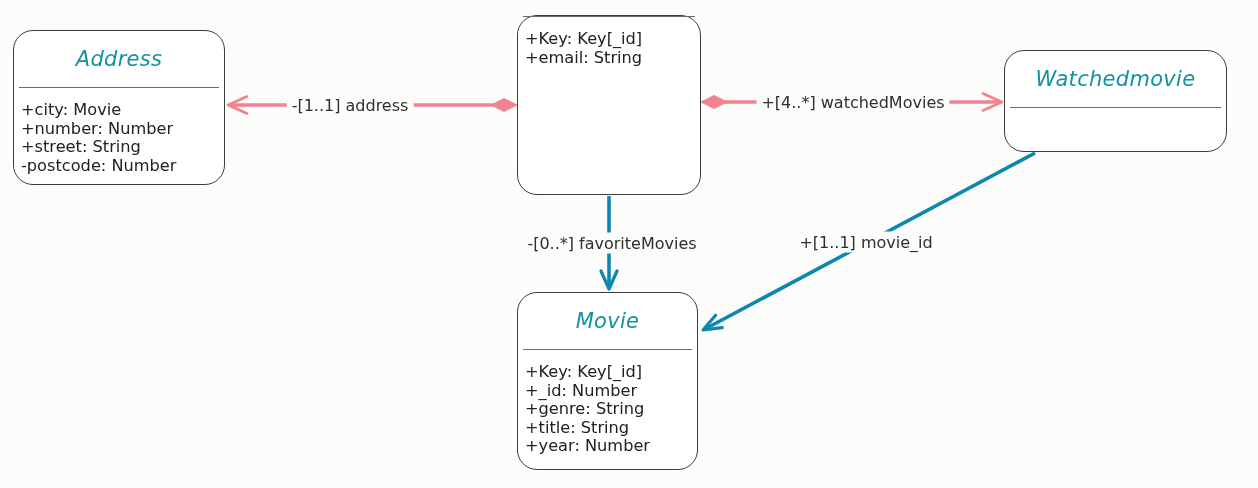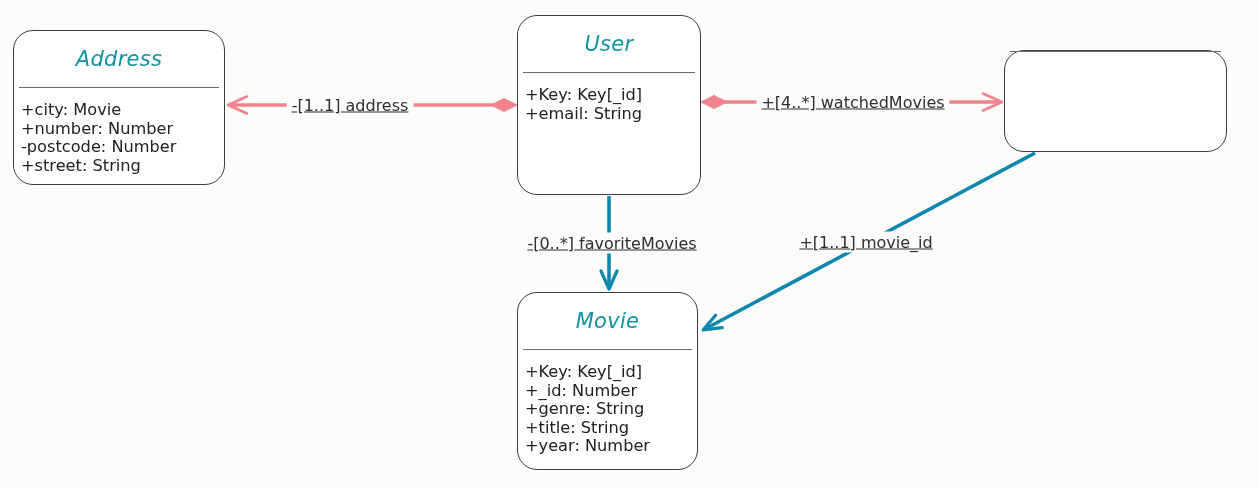--- a/index.html
+++ b/index.html
@@ -51,21 +51,20 @@
     white-space:nowrap;
   }
   .edge-label{
     position:absolute;
     transform:translate(-50%,-50%);
     background:var(--background);
     padding:1px 5px;
     font-size:16px;
     color:var(--label-text);
     white-space:nowrap;
-    text-decoration:underline;
   }
 </style>
 </head>
 <body>
 
 <div class="canvas">
 
   <svg class="edges-layer" width="1258" height="488" viewBox="0 0 1258 488" xmlns="http://www.w3.org/2000/svg">
 
     <g>
@@ -90,35 +89,35 @@
       <polyline class="teal-arrow" points="715.6,315.3 703,330 722.2,327.7"></polyline>
     </g>
   </svg>
 
   <div class="class-box" style="left:13px;top:30px;width:212px;height:155px">
     <div class="class-title">Address</div>
     <div class="divider"></div>
     <div class="attrs">
       <div class="attr">+city: Movie</div>
       <div class="attr">+number: Number</div>
+      <div class="attr">+street: String</div>
       <div class="attr">-postcode: Number</div>
-      <div class="attr">+street: String</div>
     </div>
   </div>
 
   <div class="class-box" style="left:517px;top:15px;width:184px;height:180px">
-    <div class="class-title">User</div>
     <div class="divider"></div>
     <div class="attrs">
       <div class="attr">+Key: Key[_id]</div>
       <div class="attr">+email: String</div>
     </div>
   </div>
 
   <div class="class-box" style="left:1004px;top:50px;width:223px;height:102px">
+    <div class="class-title">Watchedmovie</div>
     <div class="divider"></div>
   </div>
 
   <div class="class-box" style="left:517px;top:292px;width:181px;height:178px">
     <div class="class-title">Movie</div>
     <div class="divider"></div>
     <div class="attrs">
       <div class="attr">+Key: Key[_id]</div>
       <div class="attr">+_id: Number</div>
       <div class="attr">+genre: String</div>

